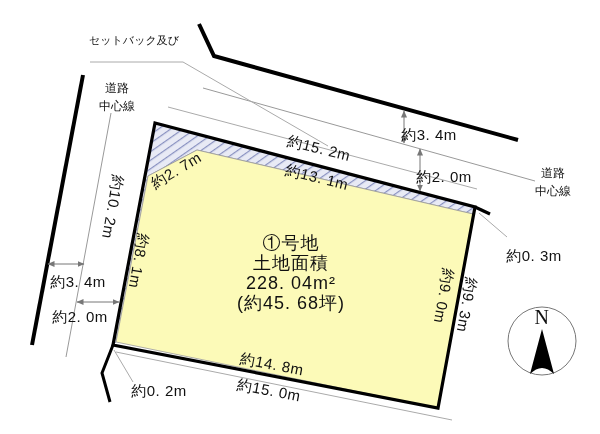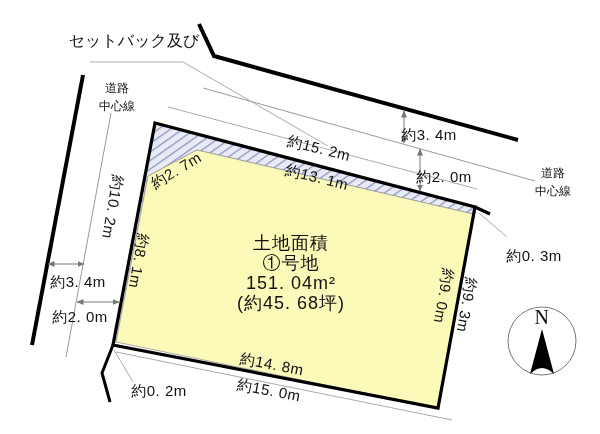--- a/index.html
+++ b/index.html
@@ -7,21 +7,21 @@
     position:relative;width:600px;height:434px;background:#ffffff;overflow:hidden;
     font-family:"Liberation Sans",sans-serif;color:#111;
   }
   #plan-svg{position:absolute;left:0;top:0;}
   .lbl{
     position:absolute;white-space:nowrap;font-size:15px;line-height:1;
     transform:translate(-50%,-50%);letter-spacing:.5px;color:#111;
   }
   .block{position:absolute;text-align:center;transform:translate(-50%,-50%);}
   .block div{white-space:nowrap;}
-  .note{font-size:16px;line-height:17px;}
+  .note{font-size:11px;line-height:17px;}
   .roadlbl{font-size:12px;line-height:18px;}
   .parcel-info{font-size:18px;line-height:20px;letter-spacing:1px;}
   .rot14{transform:translate(-50%,-50%) rotate(14deg);}
   .rot11{transform:translate(-50%,-50%) rotate(11deg);}
   .rot100{transform:translate(-50%,-50%) rotate(100deg);}
   .rotm30{transform:translate(-50%,-50%) rotate(-31deg);}
   .compass-n{font-family:"Liberation Serif",serif;font-size:20px;}
 </style>
 </head>
 <body>
@@ -74,23 +74,23 @@
   <div class="block roadlbl" style="left:117px;top:97px;">
     <div>道路</div>
     <div>中心線</div>
   </div>
   <div class="block roadlbl" style="left:553px;top:182px;">
     <div>道路</div>
     <div>中心線</div>
   </div>
 
   <div class="block parcel-info" style="left:291px;top:273px;">
+    <div>①号地</div>
     <div>土地面積</div>
-    <div>①号地</div>
-    <div>151. 04m²</div>
+    <div>228. 04m²</div>
     <div>(約45. 68坪)</div>
   </div>
 
   <div class="lbl rot14" style="left:319px;top:148px;">約15. 2m</div>
   <div class="lbl rot14" style="left:317px;top:177px;">約13. 1m</div>
   <div class="lbl" style="left:429px;top:134px;">約3. 4m</div>
   <div class="lbl" style="left:444px;top:176px;">約2. 0m</div>
   <div class="lbl" style="left:534px;top:243px;margin-top:12px;">約0. 3m</div>
   <div class="lbl rot100" style="left:444px;top:296px;">約9. 0m</div>
   <div class="lbl rot100" style="left:467px;top:305px;">約9. 3m</div>

